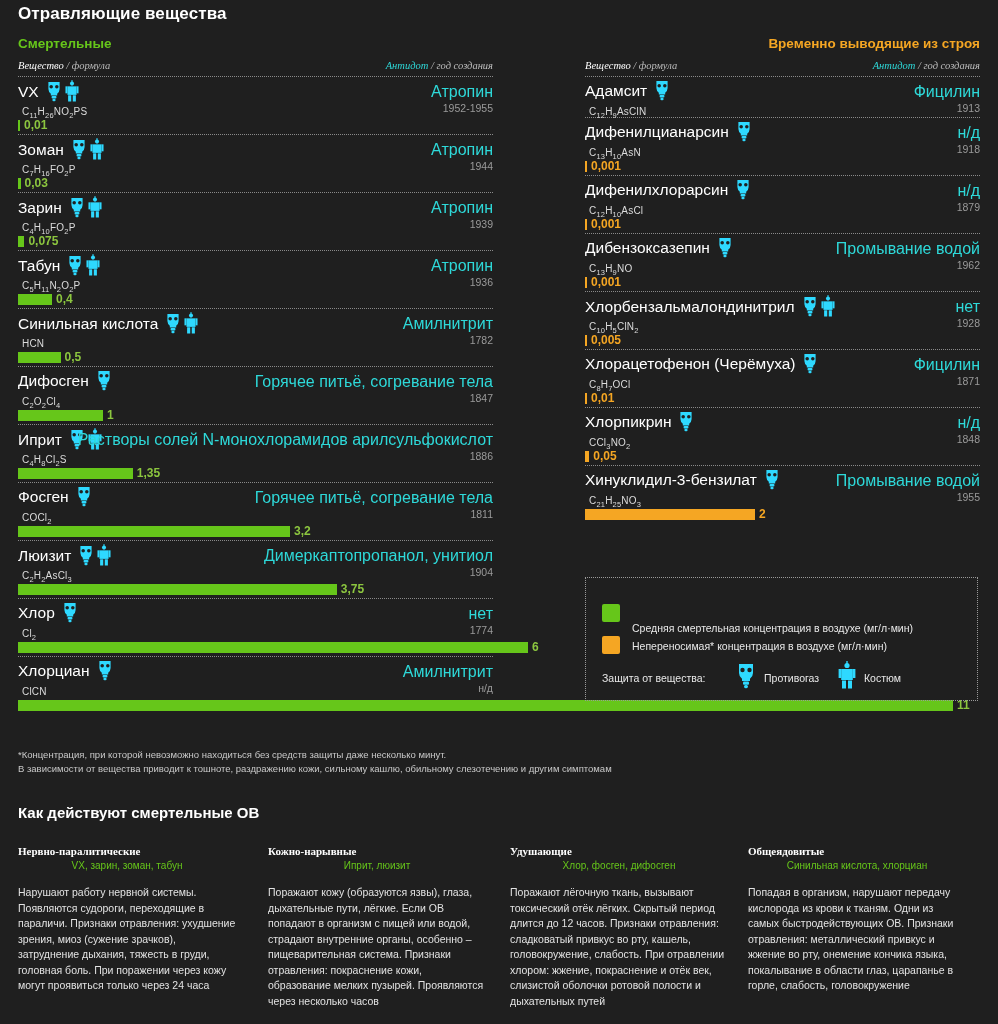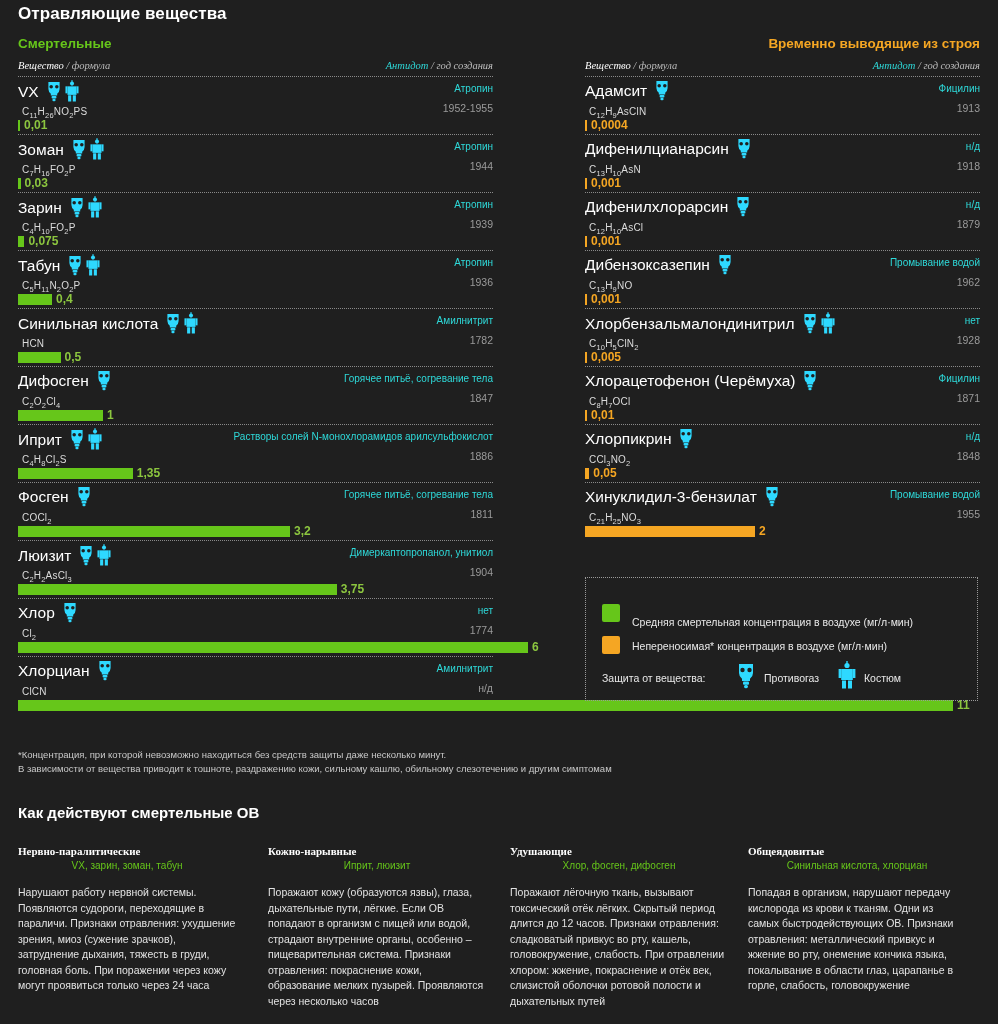--- a/index.html
+++ b/index.html
@@ -47,21 +47,21 @@
   .row .name-line{position:relative;height:21px;}
   .name{
     font-size:15.5px;color:#ffffff;font-weight:400;
     display:inline-block;vertical-align:middle;line-height:21px;
   }
   .prot{display:inline-block;vertical-align:middle;margin-left:7px;line-height:0;}
   .prot svg{vertical-align:middle;}
   .prot .ic{margin-right:3px;}
   .antidote{
     position:absolute;right:0;top:3px;
-    font-size:10px;color:#2ed9d9;white-space:nowrap;
+    font-size:16px;color:#2ed9d9;white-space:nowrap;
   }
   .formula-line{position:relative;height:16px;}
   .formula{
     font-size:10px;color:#dcdcdc;letter-spacing:.2px;
     display:inline-block;padding-left:4px;
   }
   .formula sub{font-size:7.5px;}
   .year{position:absolute;right:0;top:1px;font-size:10.5px;color:#9a9a9a;}
 
   
@@ -83,21 +83,21 @@
     border:1px dotted #9a9a9a;box-sizing:border-box;
   }
   .swatch{
     position:absolute;width:18px;height:18px;border-radius:2px;
   }
   .sw-green{background:#66c61a;left:16px;top:26px;}
   .sw-orange{background:#f5a623;left:16px;top:58px;}
   .legend-text{
     position:absolute;left:46px;font-size:10.5px;color:#e8e8e8;
   }
-  .lt1{top:38px;text-align:center;}
+  .lt1{top:44px;text-align:center;}
   .lt2{top:62px;}
   .legend-prot-label{position:absolute;left:16px;top:94px;font-size:10.5px;color:#e8e8e8;}
   .legend-mask{position:absolute;left:150px;top:85px;}
   .legend-mask-lbl{position:absolute;left:178px;top:94px;font-size:10.5px;color:#e8e8e8;}
   .legend-suit{position:absolute;left:252px;top:83px;}
   .legend-suit-lbl{position:absolute;left:278px;top:94px;font-size:10.5px;color:#e8e8e8;}
 
   
   .footnote{
     position:absolute;left:18px;top:748px;width:700px;
@@ -408,24 +408,20 @@
           <div class="name-line"><span class="name">Адамсит</span><span class="prot"><span class="ic"><svg width="16" height="21" viewBox="0 0 20 26">
                   <g fill="#2ed9ff">
                     <path d="M3 1h14v9a7 7 0 0 1-3 5.7V18h-8v-2.3A7 7 0 0 1 3 10z"></path>
                     <circle cx="6.5" cy="7" r="2.2" fill="#1f1f1f"></circle>
                     <circle cx="13.5" cy="7" r="2.2" fill="#1f1f1f"></circle>
                     <rect x="7" y="18.5" width="6" height="3.2" rx="1"></rect>
                     <rect x="8" y="22" width="4" height="3.2" rx="1.6"></rect>
                   </g>
                 </svg></span></span><span class="antidote">Фицилин</span></div>
           <div class="formula-line"><span class="formula">C<sub>12</sub>H<sub>9</sub>AsClN</span><span class="year">1913</span></div>
-          <div class="bar-line">
-            <div class="bar orange" style="width:2px"></div>
-            <span class="bar-val orange" style="left:6px">0,0004</span>
-          </div>
           <div class="dotted"></div>
         </div>
         <div class="row">
           <div class="name-line"><span class="name">Дифенилцианарсин</span><span class="prot"><span class="ic"><svg width="16" height="21" viewBox="0 0 20 26">
                   <g fill="#2ed9ff">
                     <path d="M3 1h14v9a7 7 0 0 1-3 5.7V18h-8v-2.3A7 7 0 0 1 3 10z"></path>
                     <circle cx="6.5" cy="7" r="2.2" fill="#1f1f1f"></circle>
                     <circle cx="13.5" cy="7" r="2.2" fill="#1f1f1f"></circle>
                     <rect x="7" y="18.5" width="6" height="3.2" rx="1"></rect>
                     <rect x="8" y="22" width="4" height="3.2" rx="1.6"></rect>

